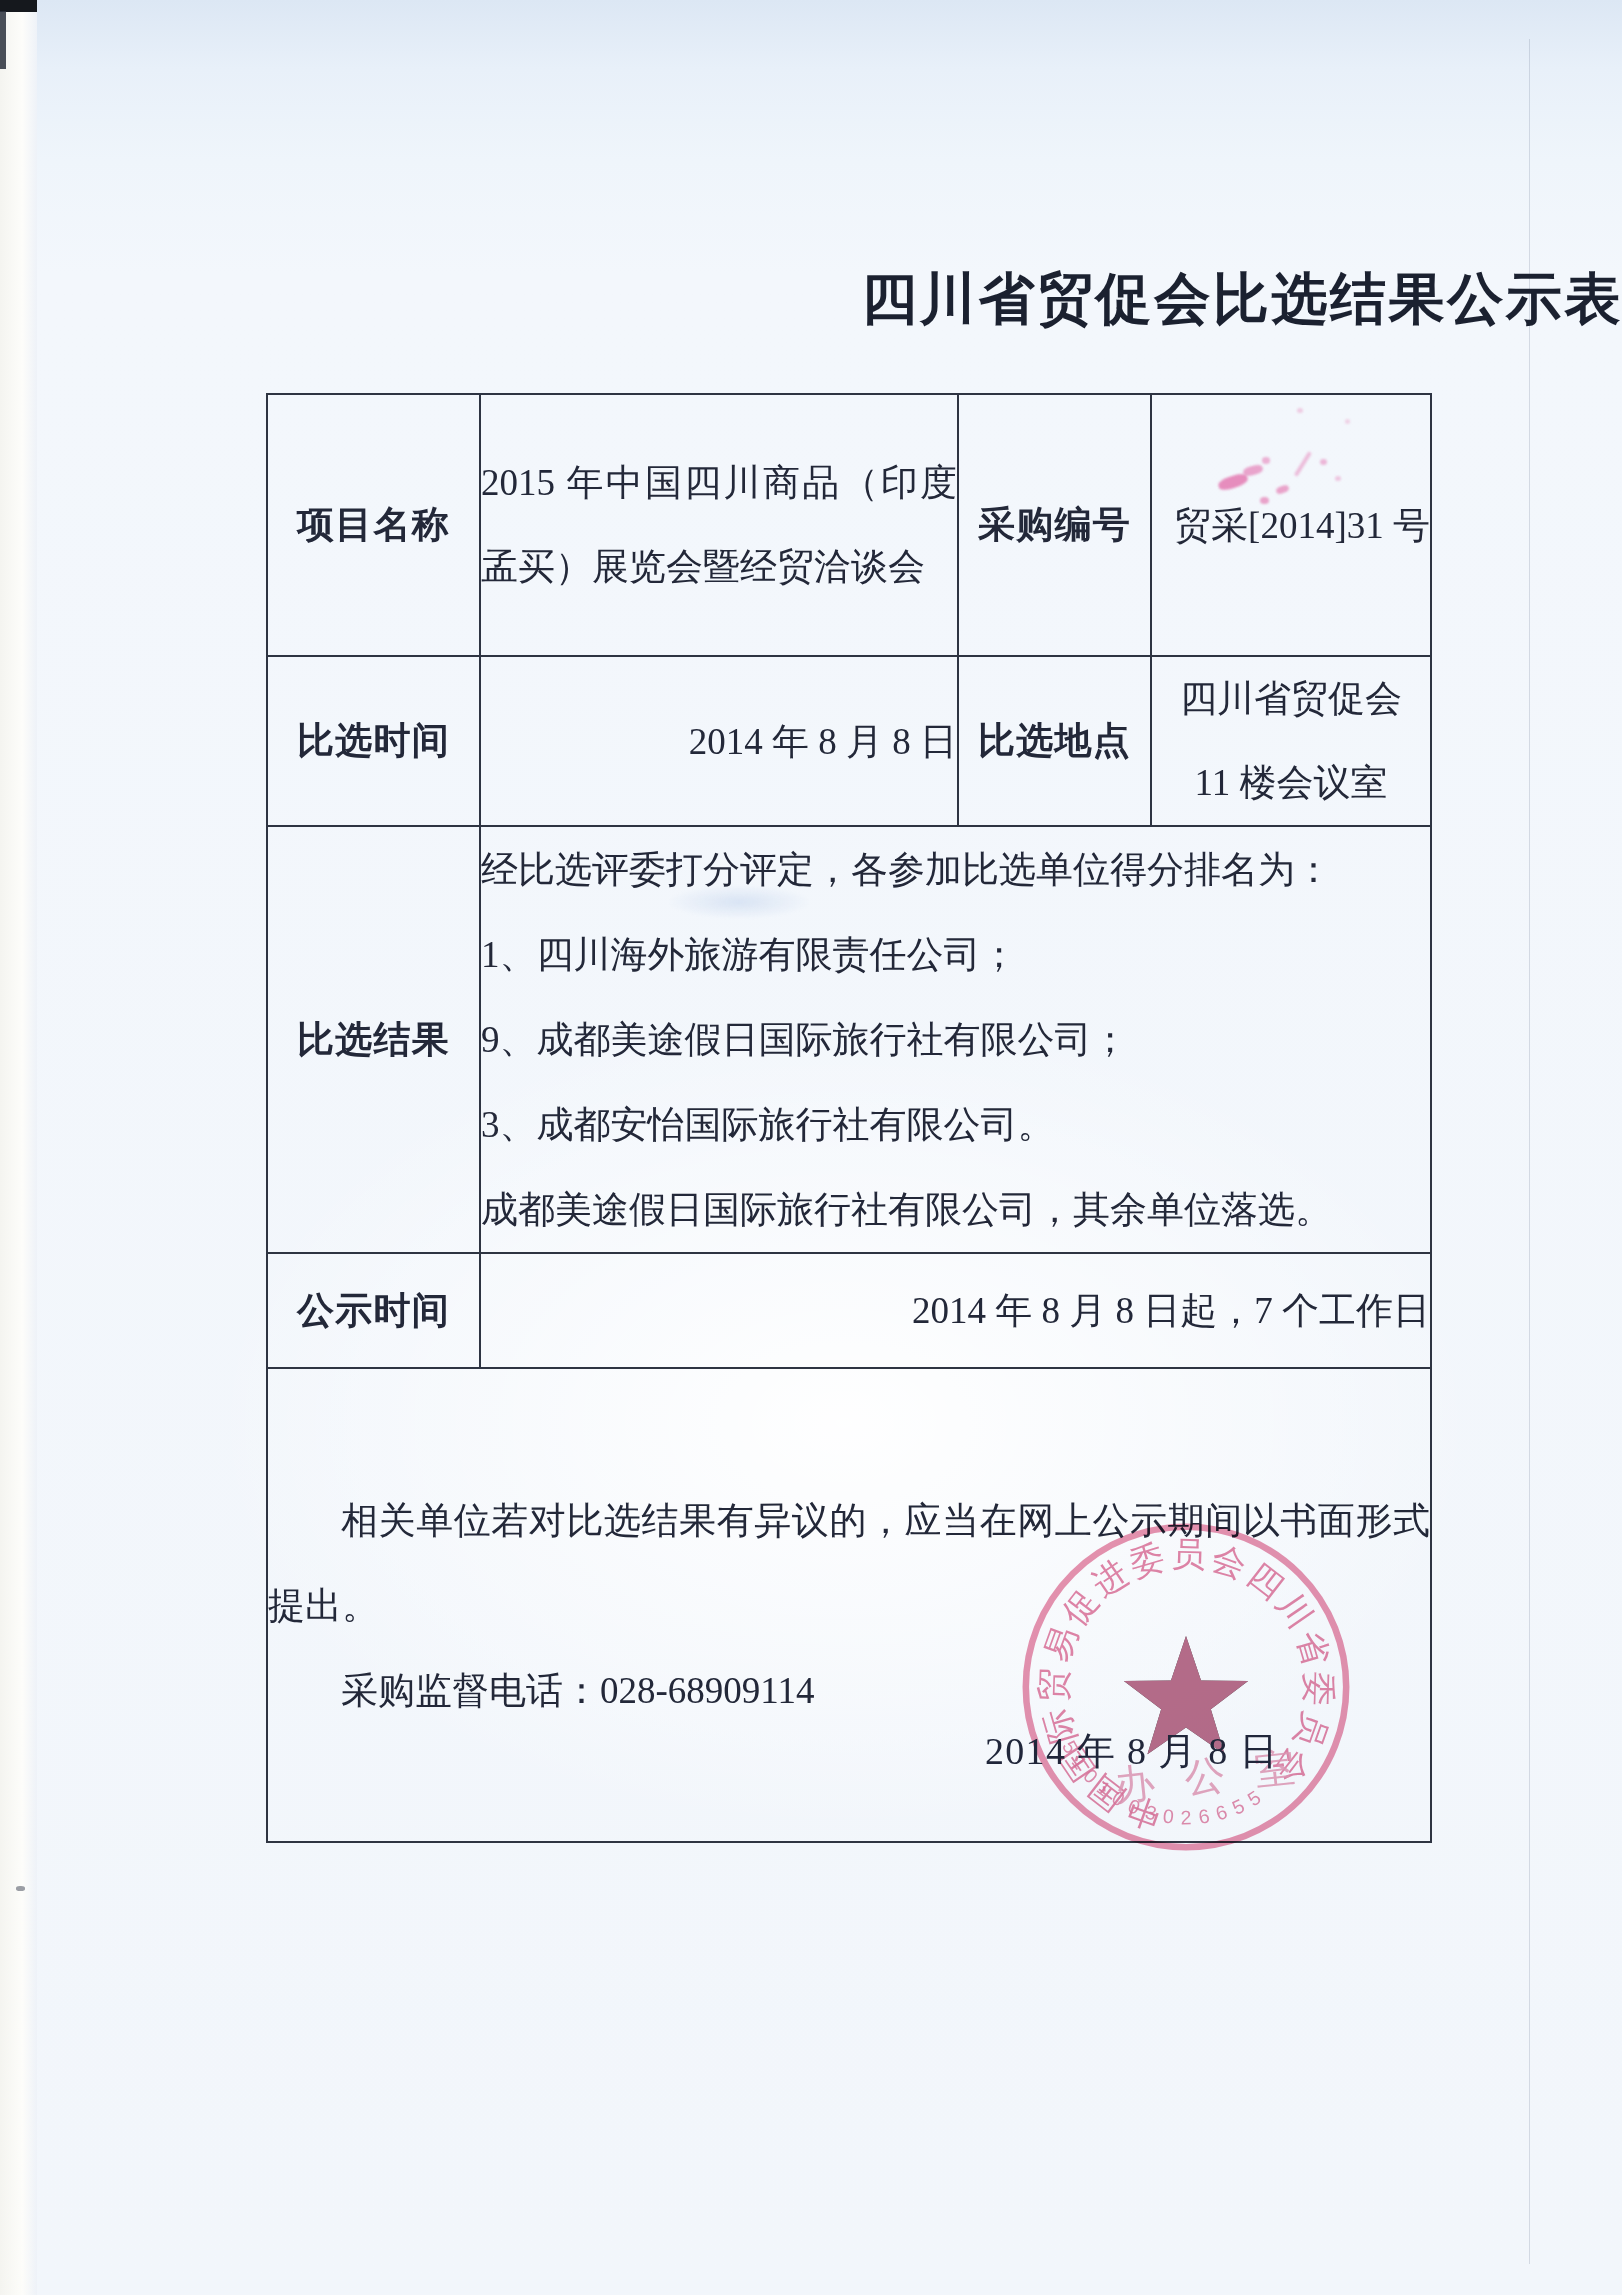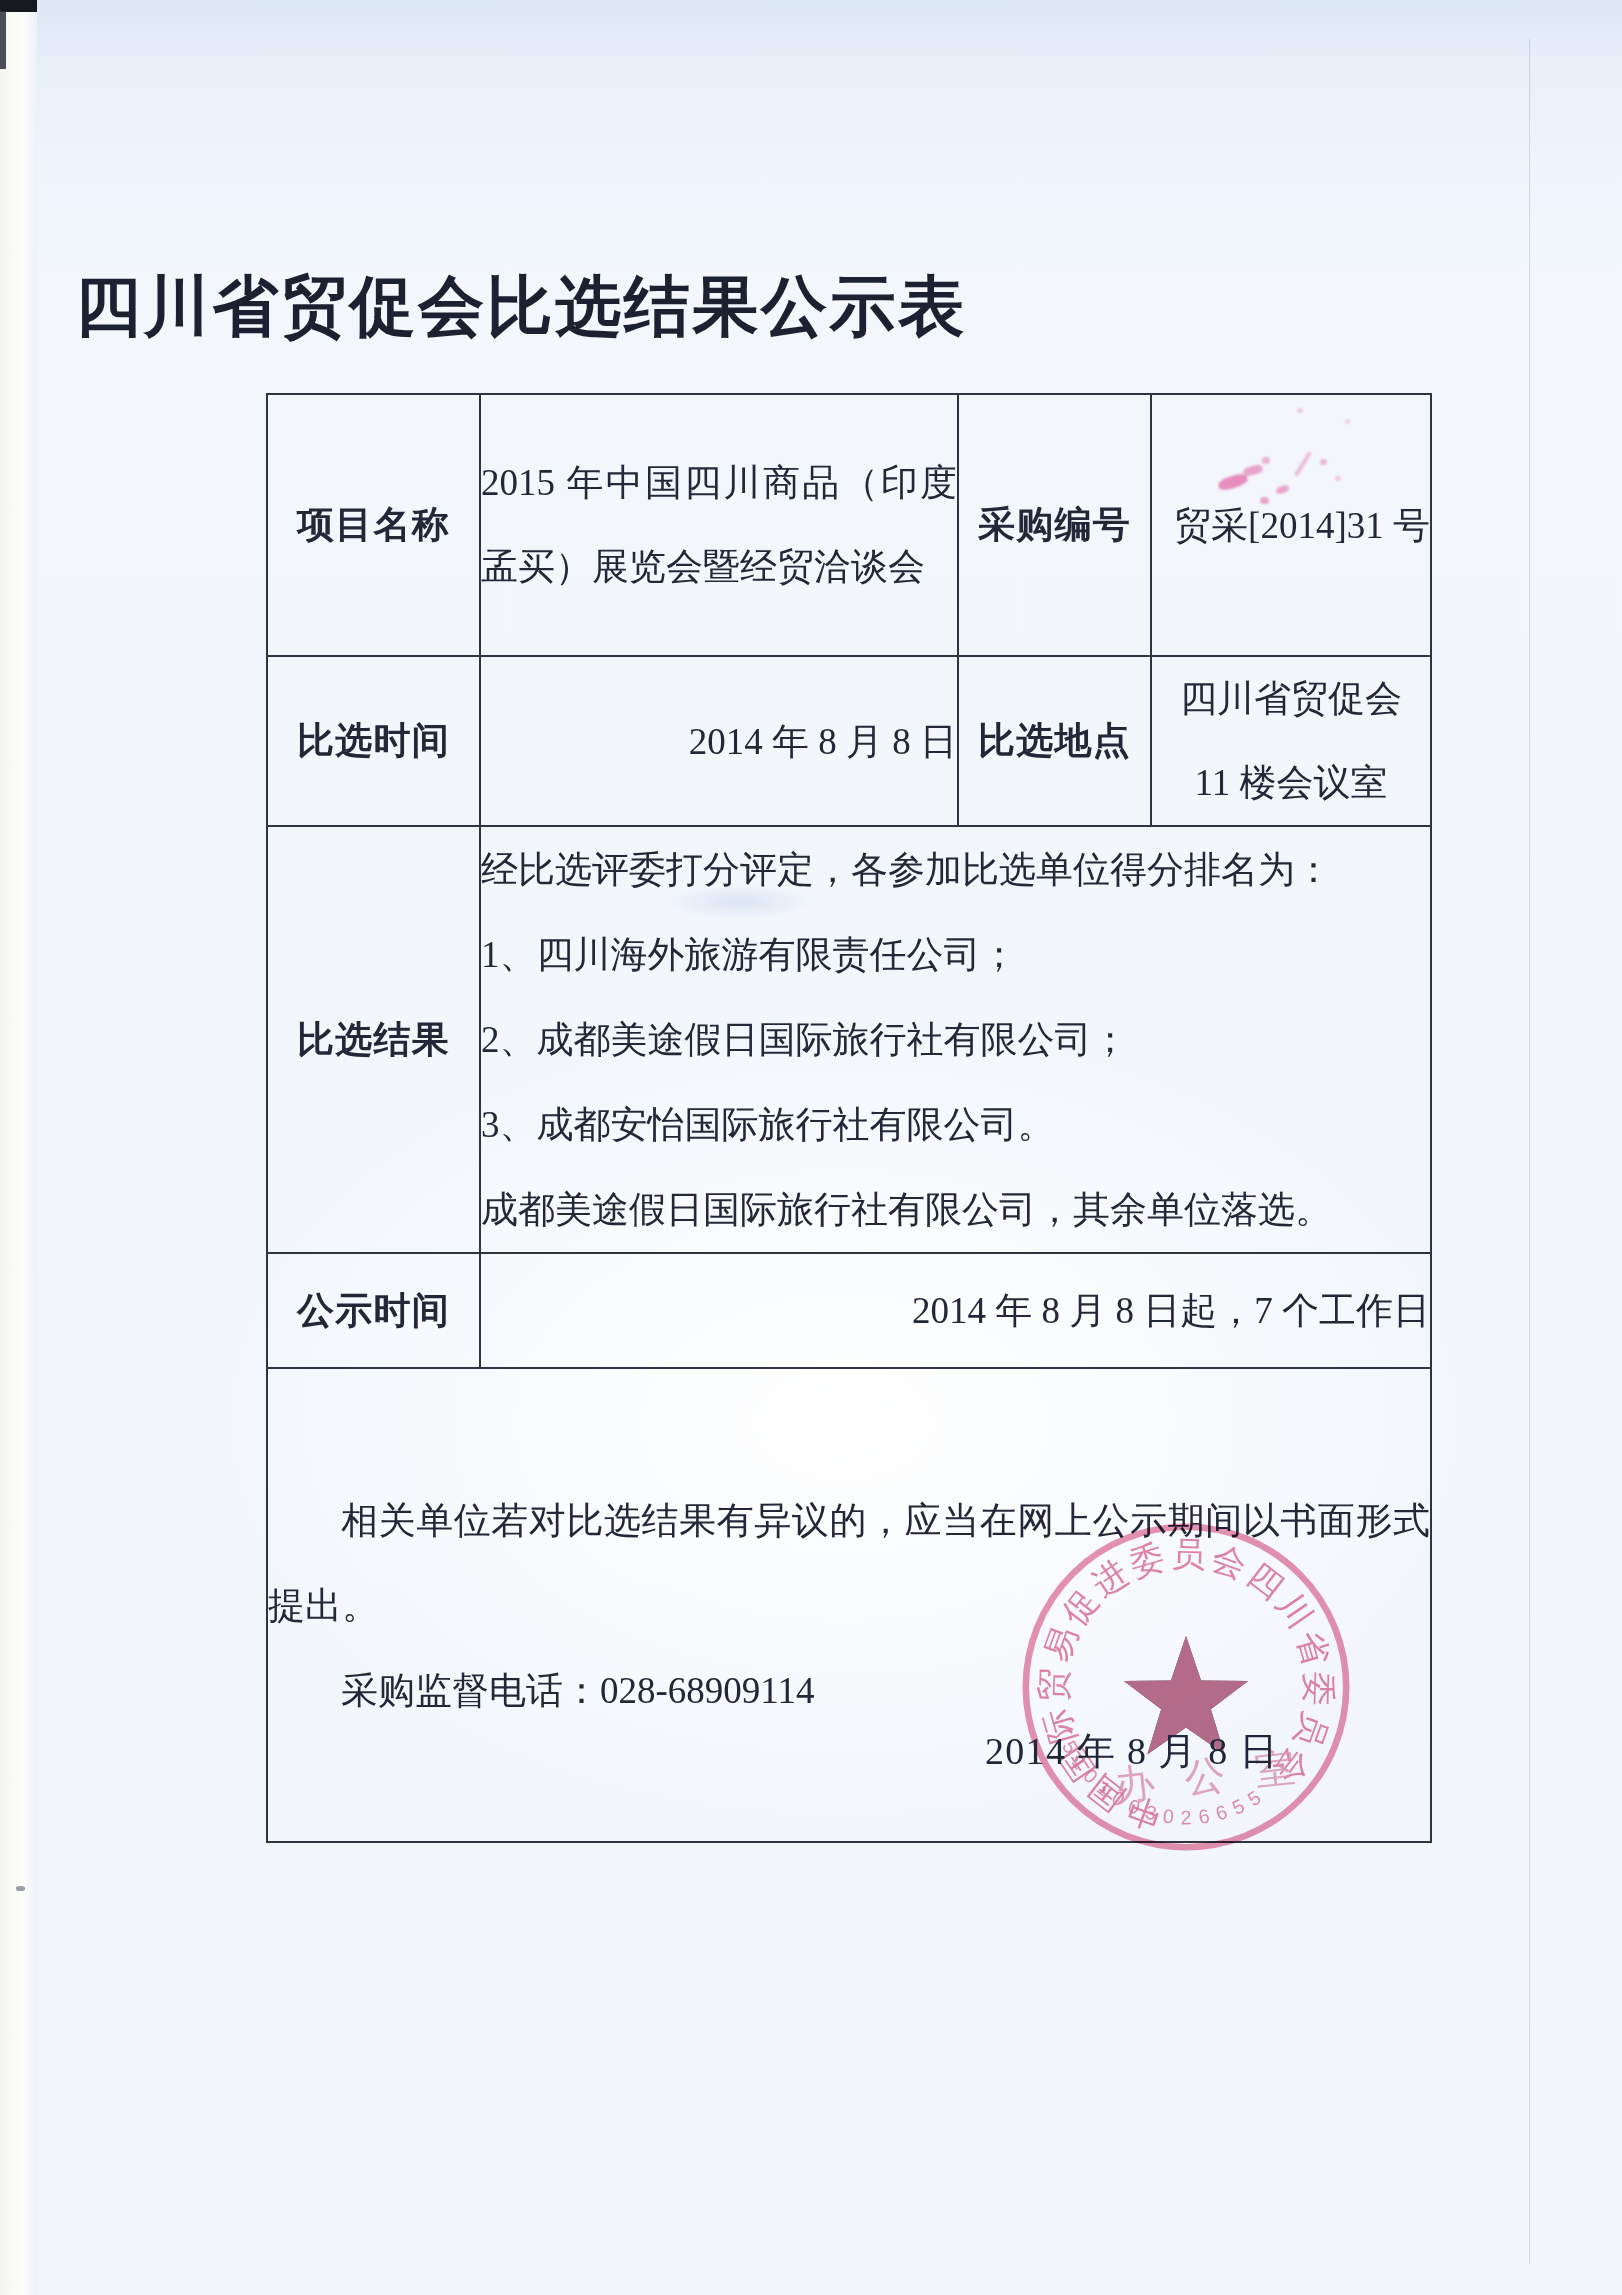--- a/index.html
+++ b/index.html
@@ -16,24 +16,24 @@
   
   .edge-strip{position:absolute;left:0;top:0;width:37px;height:2295px;
     background:linear-gradient(90deg,#f4f4f0 0%, #fdfdfa 60%, #eef2f8 100%);}
   .corner-black{position:absolute;left:0;top:0;width:37px;height:11.8px;background:#15181d;}
   .corner-streak{position:absolute;left:0;top:10.5px;width:5.9px;height:58px;background:#2a303c;opacity:.85;}
   .speck-dark{position:absolute;left:15.7px;top:1886px;width:9.8px;height:5.2px;background:#39404f;opacity:.5;border-radius:40%;}
   .scan-line-right{position:absolute;left:1529px;top:39px;width:1.3px;height:2225px;background:rgba(100,115,140,0.22);}
 
   .doc-title{
     position:absolute;left:75px;right:0;top:262px;
-    text-align:left;
+    text-align:right;
     font-family:Liberation Sans, sans-serif;
     font-weight:900;
-    font-size:66px;letter-spacing:2.6px;
+    font-size:56px;letter-spacing:2.6px;
     color:#1b2130;
   }
 
   table.main{
     position:absolute;left:266px;top:393px;
     width:1165px;height:1394px;
     border-collapse:collapse;table-layout:fixed;
     z-index:1;
   }
   table.main td{
@@ -124,21 +124,21 @@
       <td class="val-right2">
         <div>四川省贸促会</div>
         <div>11 楼会议室</div>
       </td>
     </tr>
     <tr style="height:427px;">
       <td class="lbl">比选结果</td>
       <td class="result-cell" colspan="3">
         <div class="rline">经比选评委打分评定，各参加比选单位得分排名为：</div>
         <div class="rline">1、四川海外旅游有限责任公司；</div>
-        <div class="rline">2、成都美途假日国际旅行社有限公司；</div>
+        <div class="rline">9、成都美途假日国际旅行社有限公司；</div>
         <div class="rline">3、成都安怡国际旅行社有限公司。</div>
         <div class="rline">成都美途假日国际旅行社有限公司，其余单位落选。</div>
       </td>
     </tr>
     <tr style="height:115px;">
       <td class="lbl">公示时间</td>
       <td class="val-center" colspan="3">2014 年 8 月 8 日起，7 个工作日</td>
     </tr>
     <tr style="height:474px;">
       <td class="notes-cell" colspan="4">

